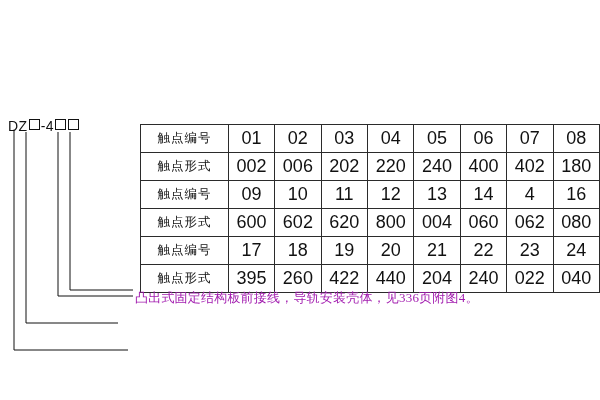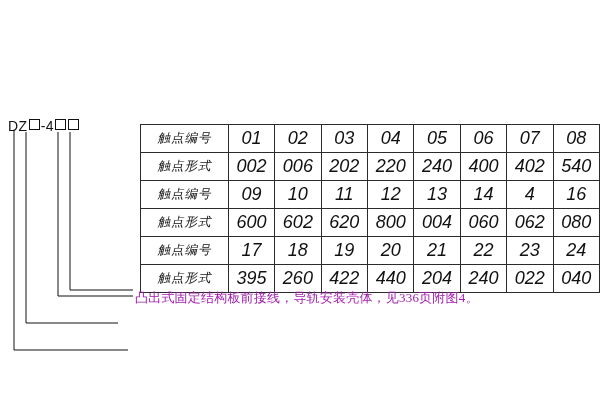--- a/index.html
+++ b/index.html
@@ -52,21 +52,20 @@
 
   
   .table-wrap {
     position: absolute;
     left: 140px;
     top: 84px;
   }
   table.spec {
     border-collapse: collapse;
     table-layout: fixed;
-    font-style: italic;
   }
   table.spec td {
     border: 1px solid #2b2b2b;
     text-align: center;
     vertical-align: middle;
     height: 25px;
     font-size: 12.5px;
     color: #111;
   }
   table.spec td.label {
@@ -127,21 +126,21 @@
         </tr>
         <tr>
           <td class="label">触点形式</td>
           <td class="val">002</td>
           <td class="val">006</td>
           <td class="val">202</td>
           <td class="val">220</td>
           <td class="val">240</td>
           <td class="val">400</td>
           <td class="val">402</td>
-          <td class="val">540</td>
+          <td class="val">180</td>
         </tr>
         <tr>
           <td class="label">触点编号</td>
           <td class="val">09</td>
           <td class="val">10</td>
           <td class="val">11</td>
           <td class="val">12</td>
           <td class="val">13</td>
           <td class="val">14</td>
           <td class="val">4</td>

